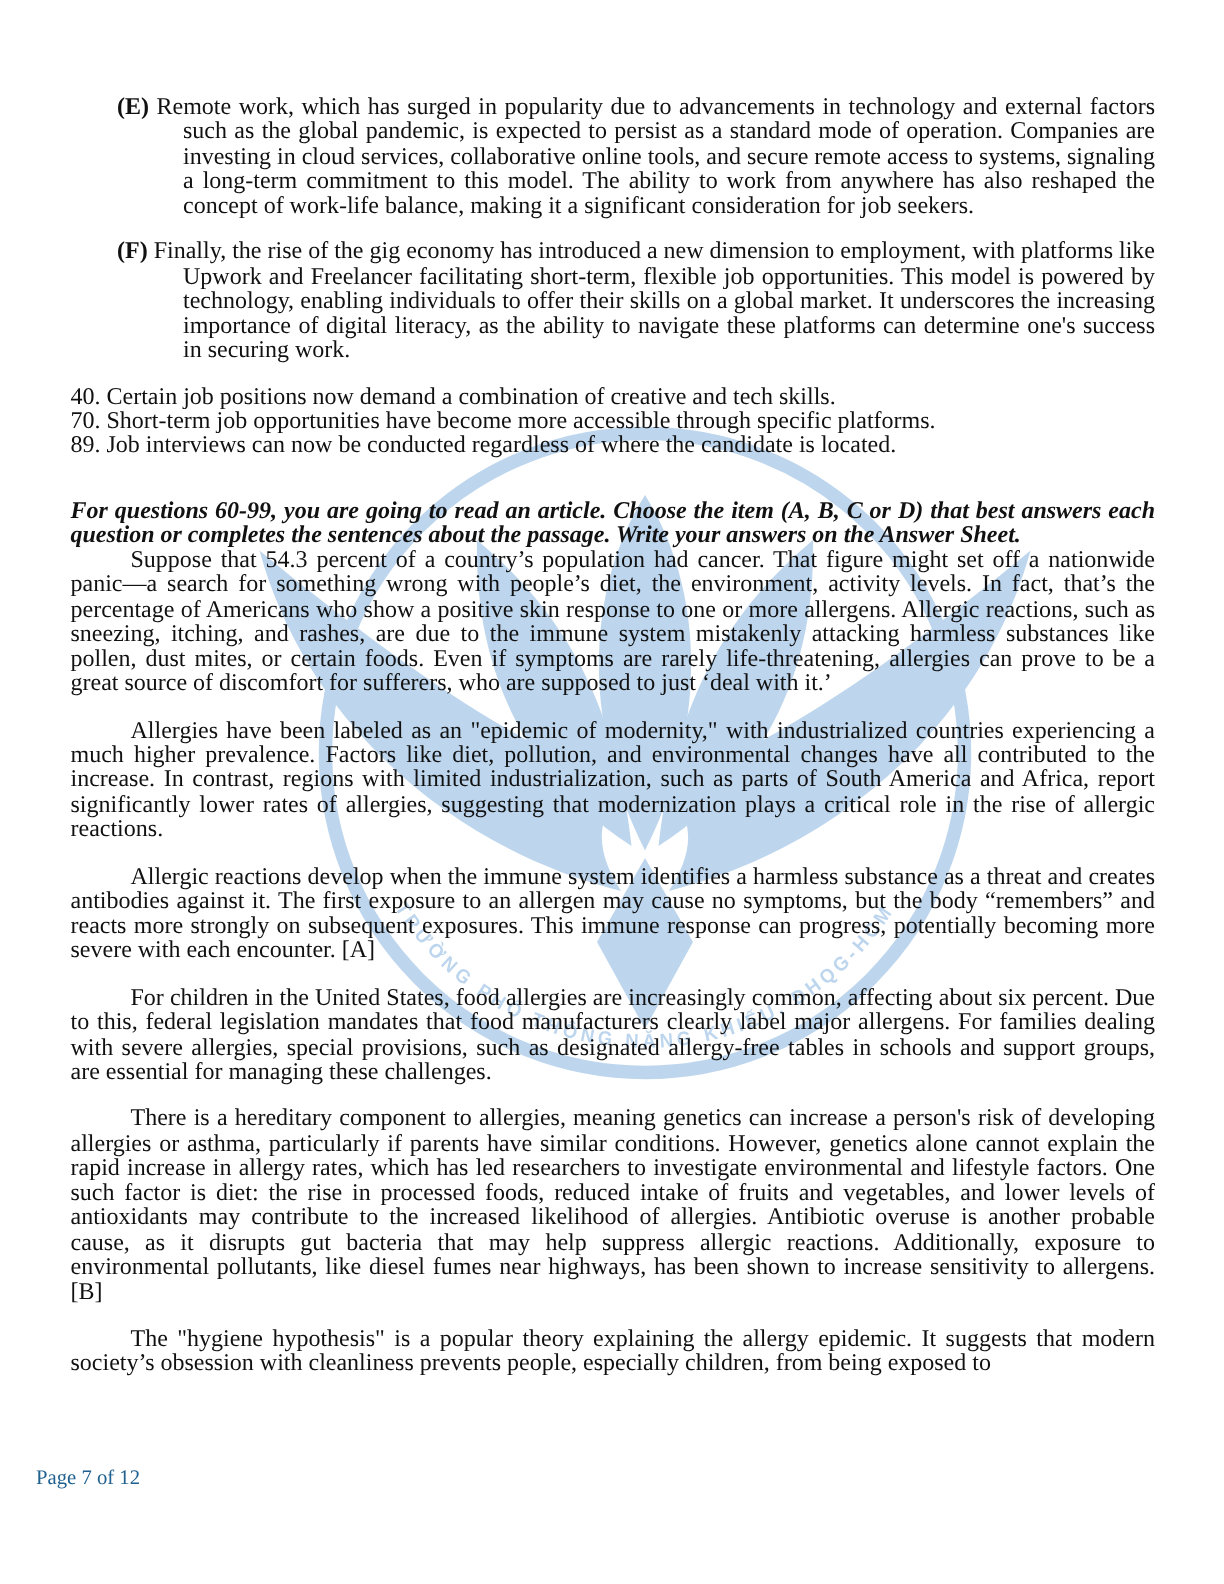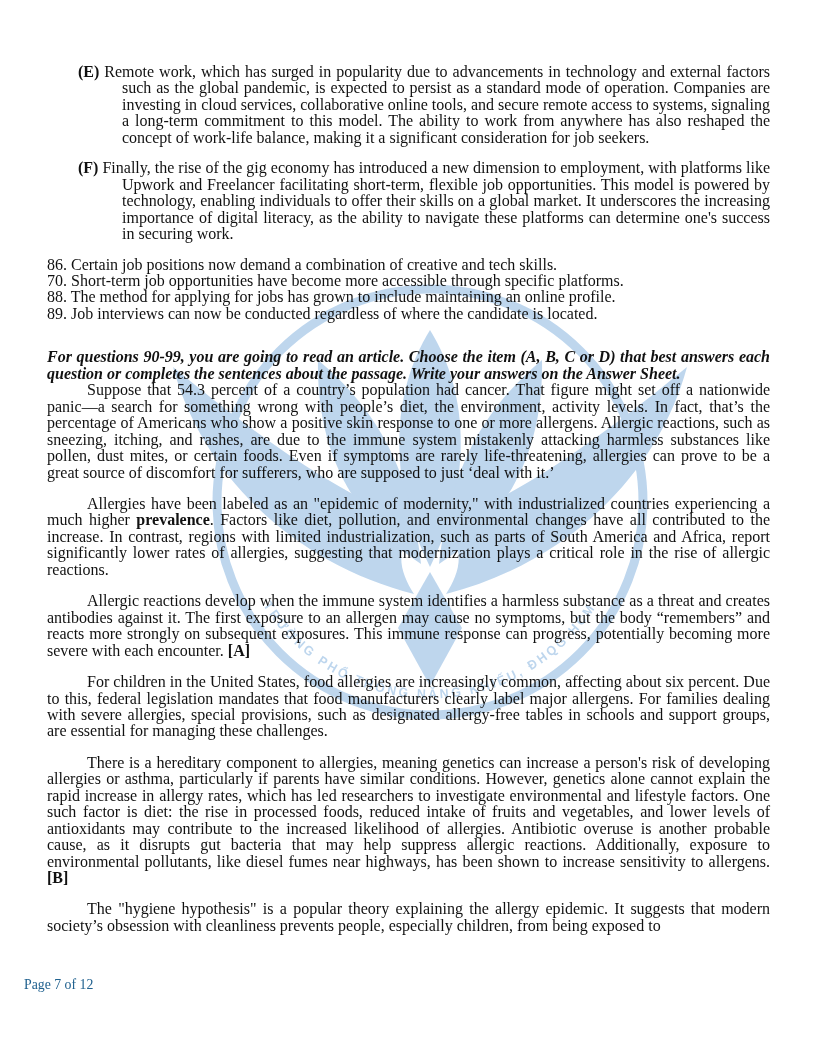--- a/index.html
+++ b/index.html
@@ -39,21 +39,21 @@
   .statements p { margin: 0; }
   .instructions {
     font-weight: bold;
     font-style: italic;
     margin: 27px 0 0 0;
   }
   .article p {
     margin: 0 0 15px 0;
     text-indent: 40px;
   }
-  .article p b { font-weight: bold; }
+  .article p b { font-weight: normal; }
   .footer {
     position: absolute;
     left: 0;
     top: 977px;
     width: 100%;
     text-align: left;
     z-index: 1;
     font-size: 13.8px;
     color: var(--footer-color, #20618f);
     padding-left: 24px;
@@ -91,26 +91,25 @@
       <textPath href="#wm-arc" startOffset="6" textLength="398" lengthAdjust="spacingAndGlyphs">TRƯỜNG PHỔ THÔNG NĂNG KHIẾU, ĐHQG-HCM</textPath>
     </text>
   </svg>
 
   <div class="content">
     <section id="lettered">
         <p class="hang"><b class="lab">(E)</b> Remote work, which has surged in popularity due to advancements in technology and external factors such as the global pandemic, is expected to persist as a standard mode of operation. Companies are investing in cloud services, collaborative online tools, and secure remote access to systems, signaling a long-term commitment to this model. The ability to work from anywhere has also reshaped the concept of work-life balance, making it a significant consideration for job seekers.</p>
         <p class="hang"><b class="lab">(F)</b> Finally, the rise of the gig economy has introduced a new dimension to employment, with platforms like Upwork and Freelancer facilitating short-term, flexible job opportunities. This model is powered by technology, enabling individuals to offer their skills on a global market. It underscores the increasing importance of digital literacy, as the ability to navigate these platforms can determine one's success in securing work.</p>
       </section>
     <section id="statements" class="statements">
-        <p>86. Certain job positions now demand a combination of creative and tech skills.</p>
+        <p>40. Certain job positions now demand a combination of creative and tech skills.</p>
         <p>70. Short-term job opportunities have become more accessible through specific platforms.</p>
-        <p>88. The method for applying for jobs has grown to include maintaining an online profile.</p>
         <p>89. Job interviews can now be conducted regardless of where the candidate is located.</p>
       </section>
-    <p class="instructions">For questions 90-99, you are going to read an article. Choose the item (A, B, C or D) that best answers each question or completes the sentences about the passage. Write your answers on the Answer Sheet.</p>
+    <p class="instructions">For questions 60-99, you are going to read an article. Choose the item (A, B, C or D) that best answers each question or completes the sentences about the passage. Write your answers on the Answer Sheet.</p>
     <section id="article" class="article">
         <p>Suppose that 54.3 percent of a country’s population had cancer. That figure might set off a nationwide panic—a search for something wrong with people’s diet, the environment, activity levels. In fact, that’s the percentage of Americans who show a positive skin response to one or more allergens. Allergic reactions, such as sneezing, itching, and rashes, are due to the immune system mistakenly attacking harmless substances like pollen, dust mites, or certain foods. Even if symptoms are rarely life-threatening, allergies can prove to be a great source of discomfort for sufferers, who are supposed to just ‘deal with it.’</p>
         <p>Allergies have been labeled as an "epidemic of modernity," with industrialized countries experiencing a much higher <b>prevalence</b>. Factors like diet, pollution, and environmental changes have all contributed to the increase. In contrast, regions with limited industrialization, such as parts of South America and Africa, report significantly lower rates of allergies, suggesting that modernization plays a critical role in the rise of allergic reactions.</p>
         <p>Allergic reactions develop when the immune system identifies a harmless substance as a threat and creates antibodies against it. The first exposure to an allergen may cause no symptoms, but the body “remembers” and reacts more strongly on subsequent exposures. This immune response can progress, potentially becoming more severe with each encounter. <b>[A]</b></p>
         <p>For children in the United States, food allergies are increasingly common, affecting about six percent. Due to this, federal legislation mandates that food manufacturers clearly label major allergens. For families dealing with severe allergies, special provisions, such as designated allergy-free tables in schools and support groups, are essential for managing these challenges.</p>
         <p>There is a hereditary component to allergies, meaning genetics can increase a person's risk of developing allergies or asthma, particularly if parents have similar conditions. However, genetics alone cannot explain the rapid increase in allergy rates, which has led researchers to investigate environmental and lifestyle factors. One such factor is diet: the rise in processed foods, reduced intake of fruits and vegetables, and lower levels of antioxidants may contribute to the increased likelihood of allergies. Antibiotic overuse is another probable cause, as it disrupts gut bacteria that may help suppress allergic reactions. Additionally, exposure to environmental pollutants, like diesel fumes near highways, has been shown to increase sensitivity to allergens. <b>[B]</b></p>
         <p>The "hygiene hypothesis" is a popular theory explaining the allergy epidemic. It suggests that modern society’s obsession with cleanliness prevents people, especially children, from being exposed to</p>
       </section>
   </div>
 

